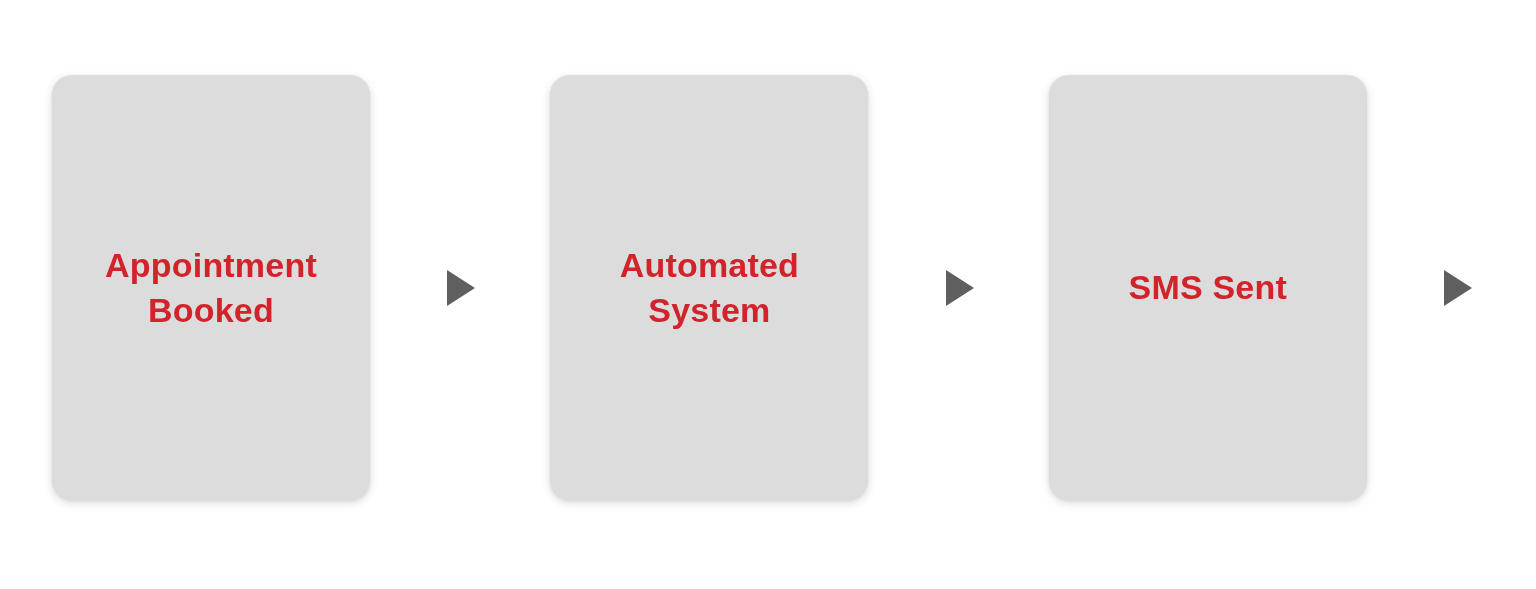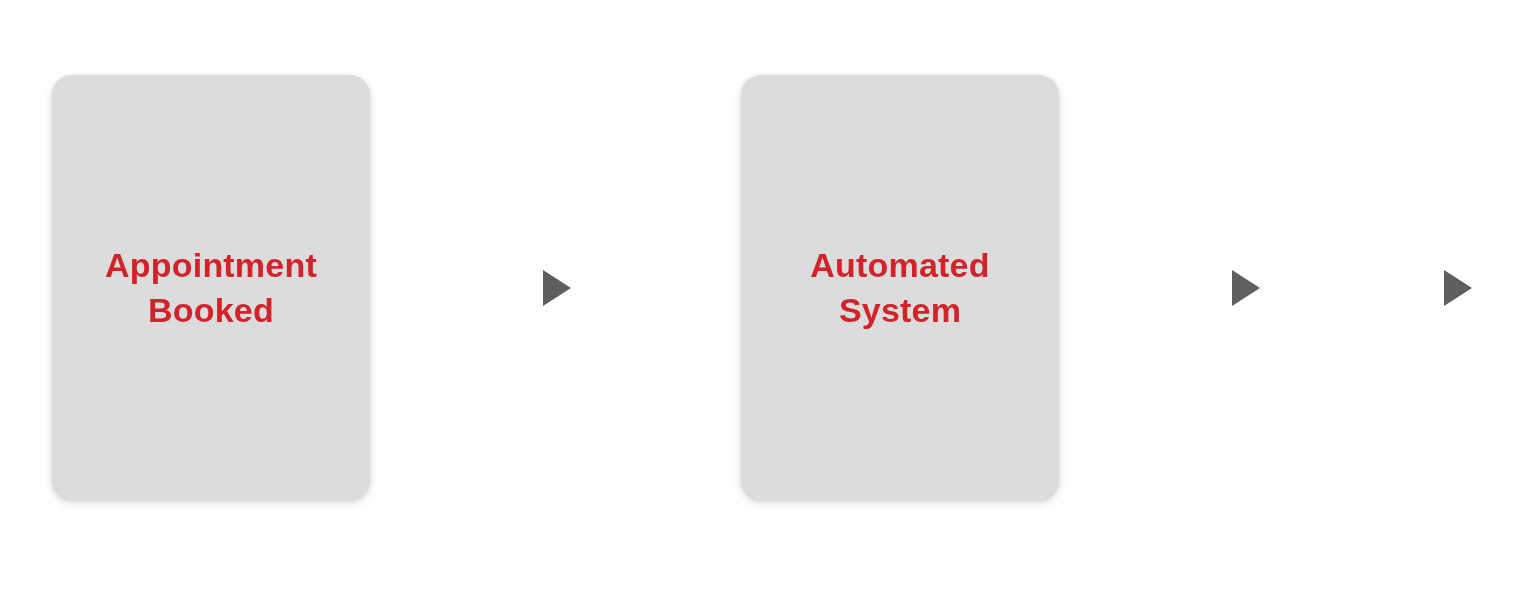--- a/index.html
+++ b/index.html
@@ -100,20 +100,23 @@
 
     <div class="flow-step">
       <p class="flow-step-label">Automated
 System</p>
     </div>
 
     <div class="flow-connector">
       <span class="arrow-triangle"></span>
     </div>
 
+    <div class="flow-step">
+      <p class="flow-step-label">SMS Sent</p>
+    </div>
 
     <div class="flow-connector">
       <span class="arrow-triangle"></span>
     </div>
 
 
   </div>
 </div>
 
 </body></html>

